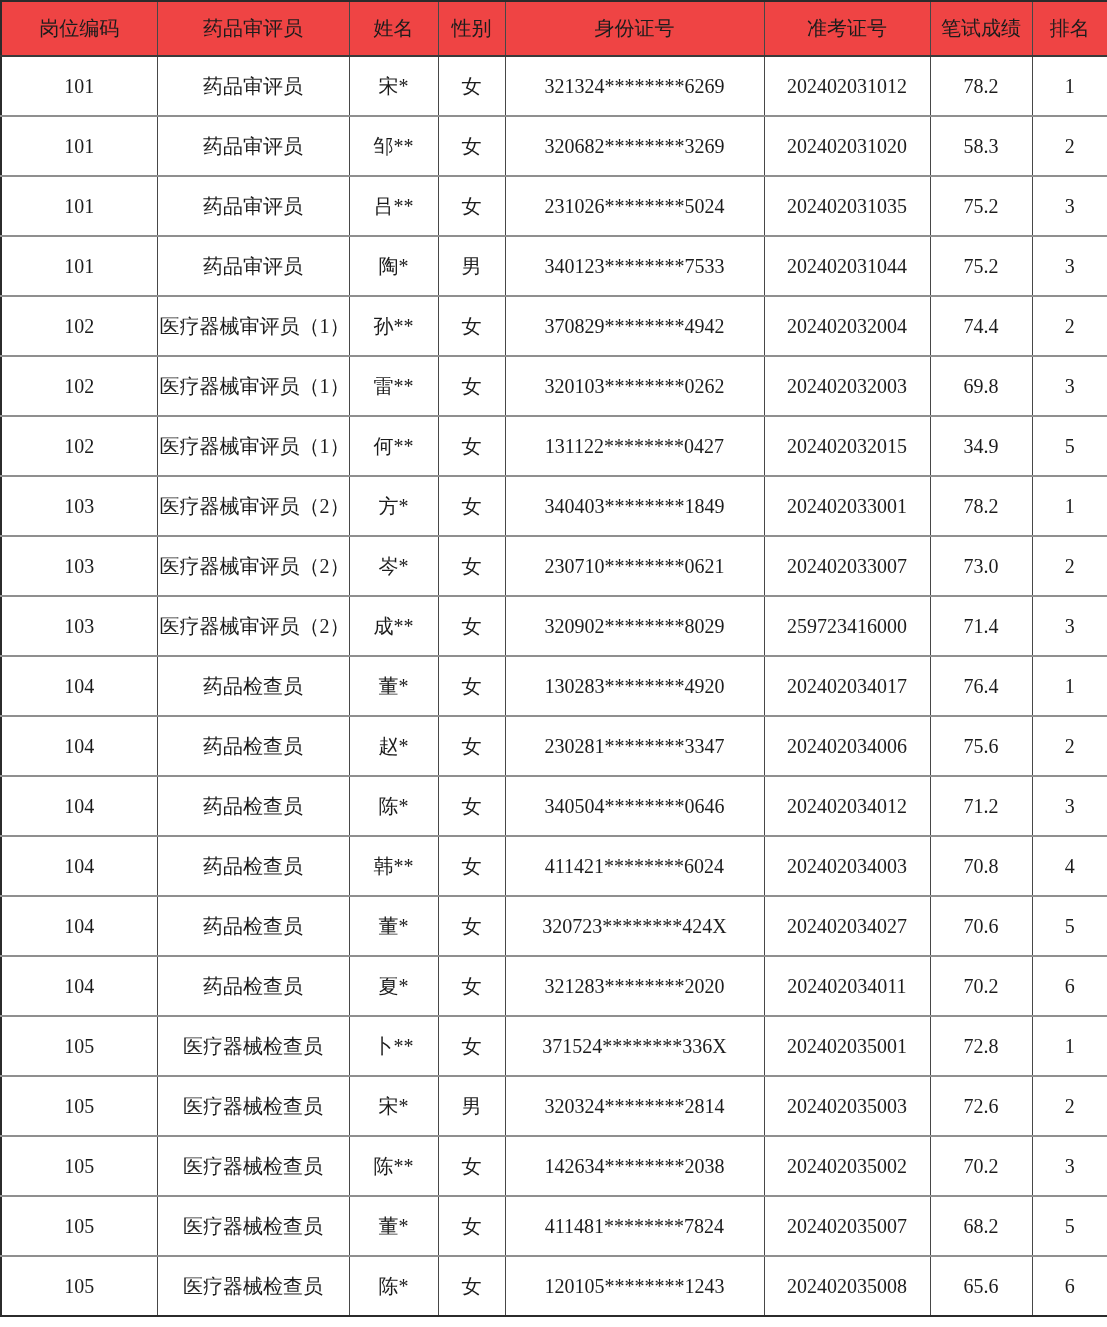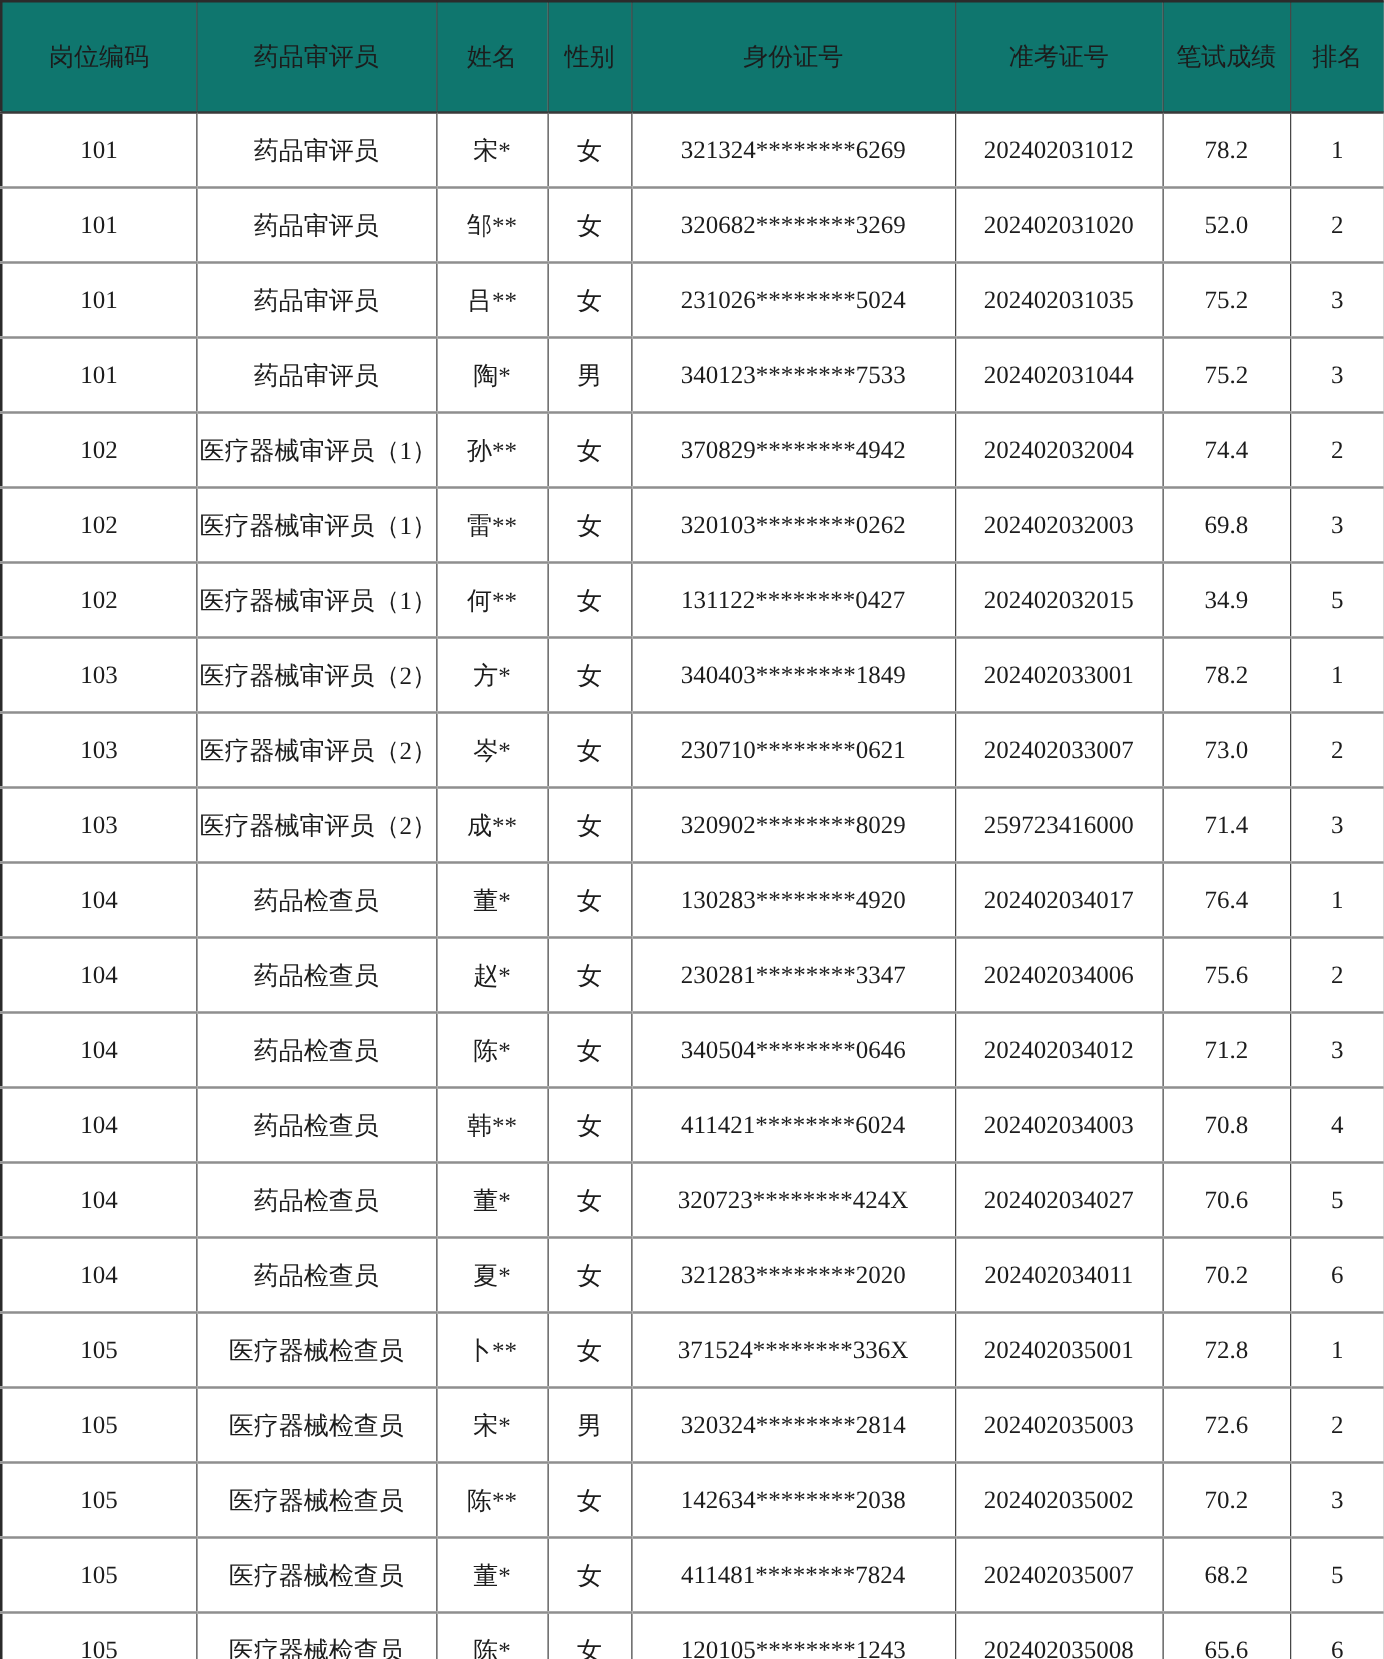--- a/index.html
+++ b/index.html
@@ -18,29 +18,29 @@
   .score-table col.c-code     { width: 156px; }
   .score-table col.c-position { width: 192px; }
   .score-table col.c-name     { width: 89px;  }
   .score-table col.c-gender   { width: 67px;  }
   .score-table col.c-id       { width: 259px; }
   .score-table col.c-ticket   { width: 166px; }
   .score-table col.c-score    { width: 102px; }
   .score-table col.c-rank     { width: 76px;  }
 
   .score-table th {
-    background: #0f766e;
+    background: #ef4444;
     font-weight: normal;
     font-size: 20px;
     height: 53px;
     text-align: center;
     vertical-align: middle;
     border-right: 1px solid #474747;
     border-bottom: 2px solid #3a3a3a;
-    padding: 17px 2px;
+    padding: 0 2px;
   }
   .score-table th:last-child { border-right: none; margin-top: 10px; }
 
   .score-table td {
     background: #ffffff;
     font-size: 20px;
     height: 58px;
     text-align: center;
     vertical-align: middle;
     border-right: 1px solid #474747;
@@ -89,21 +89,21 @@
         <td>78.2</td>
         <td>1</td>
       </tr>
       <tr>
         <td>101</td>
         <td>药品审评员</td>
         <td>邹**</td>
         <td>女</td>
         <td>320682********3269</td>
         <td>202402031020</td>
-        <td>52.0</td>
+        <td>58.3</td>
         <td>2</td>
       </tr>
       <tr>
         <td>101</td>
         <td>药品审评员</td>
         <td>吕**</td>
         <td>女</td>
         <td>231026********5024</td>
         <td>202402031035</td>
         <td>75.2</td>

